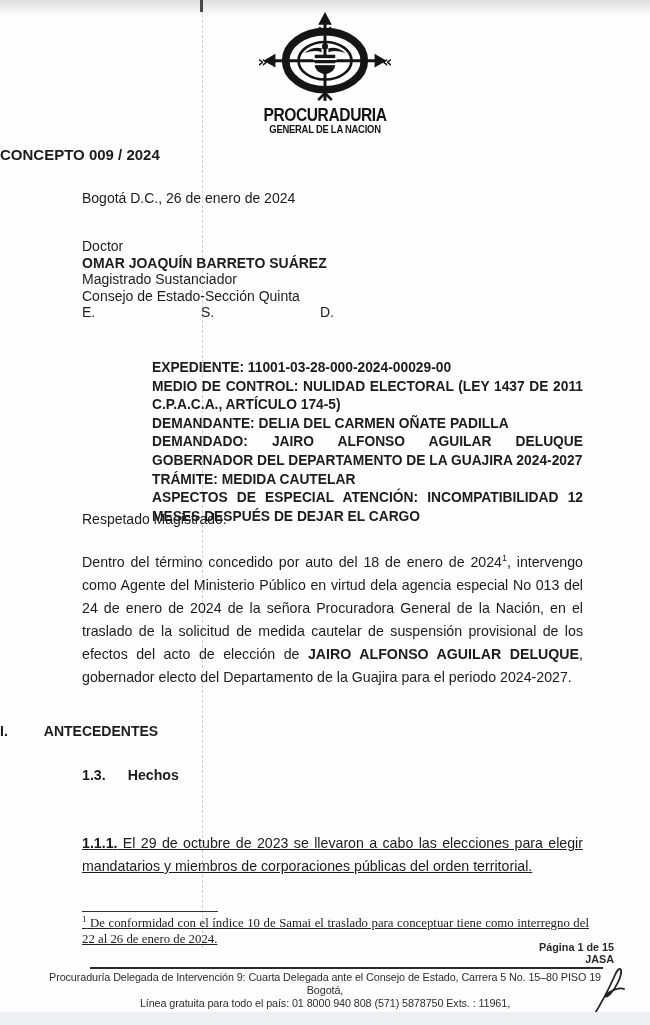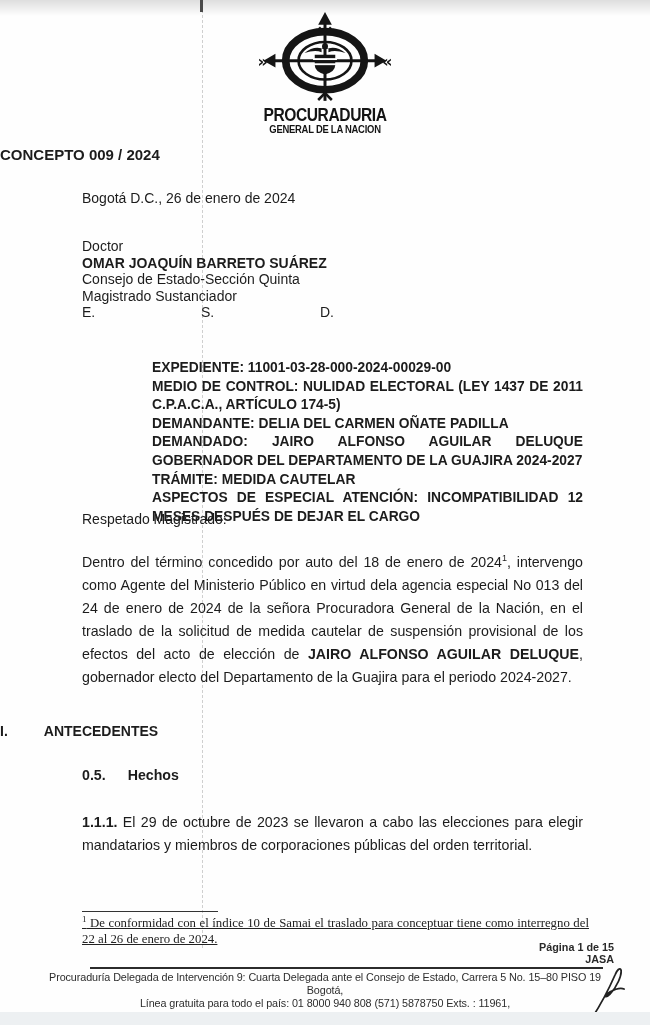--- a/index.html
+++ b/index.html
@@ -45,22 +45,22 @@
   .para1 .bold{font-weight:bold;}
   sup{font-size:9px;vertical-align:super;line-height:0;}
 
   .sec-heading{position:absolute;top:723px;left:0;width:100%;text-align:left;
     font-weight:bold;font-size:14px;}
   .sec-heading .num{margin-right:36px;}
 
   .sub-heading{position:absolute;top:767px;left:82px;font-weight:bold;font-size:14.2px;}
   .sub-heading .num{margin-right:22px;}
 
-  .para111{position:absolute;top:811px;left:82px;width:501px;
-    font-size:14.2px;line-height:23px;text-align:justify;}
+  .para111{position:absolute;top:832px;left:82px;width:501px;
+    font-size:14.2px;line-height:23px;text-align:justify;text-decoration:underline;}
   .para111 .num{font-weight:bold;}
 
   .footnote-rule{position:absolute;top:911px;left:82px;width:136px;border-top:1.5px solid #333;}
   .footnote{position:absolute;top:916px;left:82px;width:507px;
     font-family:"Liberation Serif","DejaVu Serif",serif;
     font-size:12.8px;line-height:15.5px;text-align:justify;color:#222;text-decoration:underline;}
 
   .page-num-block{position:absolute;top:941px;right:36px;text-align:right;
     font-size:10.8px;font-weight:bold;line-height:12px;color:#2a2a2a;}
 
@@ -107,22 +107,22 @@
     <div class="org2">GENERAL DE LA NACION</div>
   </div>
 
   <div class="doc-title">CONCEPTO 009 / 2024</div>
 
   <div class="date-line">Bogotá D.C., 26 de enero de 2024</div>
 
   <div class="addressee">
     <div>Doctor</div>
     <div class="addr-name">OMAR JOAQUÍN BARRETO SUÁREZ</div>
+    <div>Magistrado Sustanciador</div>
     <div>Consejo de Estado-Sección Quinta</div>
-    <div>Magistrado Sustanciador</div>
     <div class="esd-line">
       <span>E.</span>
       <span>S.</span>
       <span>D.</span>
     </div>
   </div>
 
   <div class="case-block">
     <div class="case-line">EXPEDIENTE: 11001-03-28-000-2024-00029-00</div>
     <div class="case-line">MEDIO DE CONTROL: NULIDAD ELECTORAL (LEY 1437 DE 2011 C.P.A.C.A., ARTÍCULO 174-5)</div>
@@ -134,21 +134,21 @@
 
   <div class="greeting">Respetado Magistrado:</div>
 
   <div class="para1"><span>Dentro del término concedido por auto del 18 de enero de 2024</span><sup>1</sup><span>, intervengo como Agente del Ministerio Público en virtud dela agencia especial No 013 del 24 de enero de 2024 de la señora Procuradora General de la Nación, en el traslado de la solicitud de medida cautelar de suspensión provisional de los efectos del acto de elección de </span><span class="bold">JAIRO ALFONSO AGUILAR DELUQUE</span><span>, gobernador electo del Departamento de la Guajira para el periodo 2024-2027.</span></div>
 
   <div class="sec-heading">
     <span class="num">I.</span><span>ANTECEDENTES</span>
   </div>
 
   <div class="sub-heading">
-    <span class="num">0.5.</span><span>Hechos</span>
+    <span class="num">1.3.</span><span>Hechos</span>
   </div>
 
   <div class="para111"><span class="num">1.1.1.</span><span> El 29 de octubre de 2023 se llevaron a cabo las elecciones para elegir mandatarios y miembros de corporaciones públicas del orden territorial.</span></div>
 
   <div class="footnote-rule"></div>
   <div class="footnote"><sup>1</sup><span> De conformidad con el índice 10 de Samai el traslado para conceptuar tiene como interregno del 22 al 26 de enero de 2024.</span></div>
 
   <div class="page-num-block">
     <div>Página 1 de 15</div>
     <div>JASA</div>

